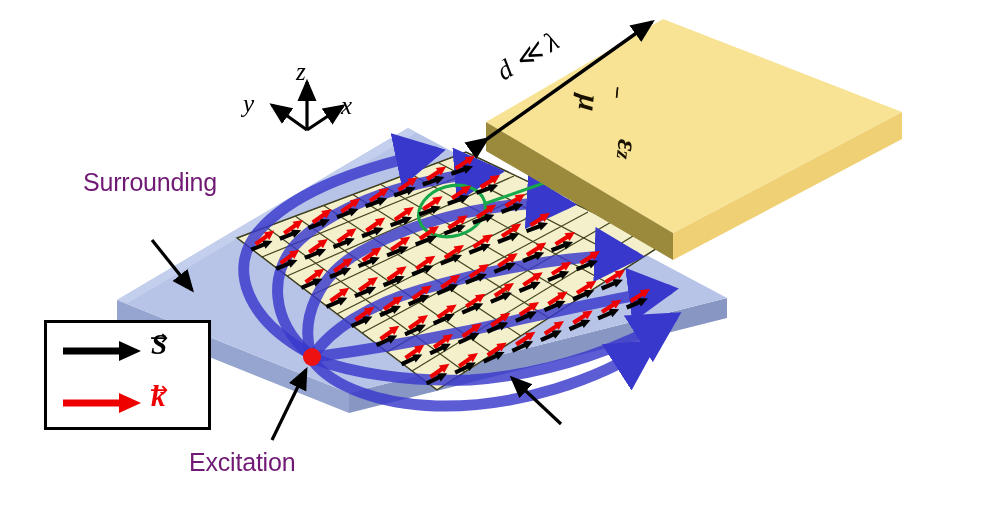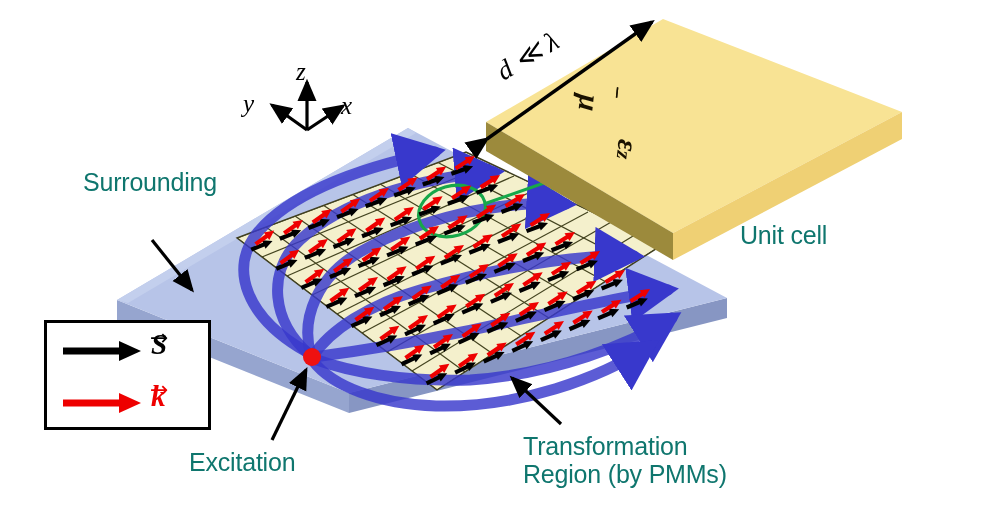--- a/index.html
+++ b/index.html
@@ -23,21 +23,21 @@
   svg#scene {
     position: absolute;
     left: 0; top: 0;
     width: 1002px;
     height: 522px;
     display: block;
   }
   .lbl {
     position: absolute;
     font-family: "Liberation Sans", sans-serif;
-    color: #0f766e;
+    color: #701a75;
     white-space: pre;
     line-height: 1.12;
   }
   .lbl-sans {
     font-size: 25px;
     font-weight: 400;
     letter-spacing: -0.2px;
   }
   #label-surrounding {
     left: 60px;
@@ -647,23 +647,21 @@
           <polygon points="650.0,289.0 644.4,298.0 639.6,290.2" fill="#ee0000"></polygon>
         </g>
       </g>
 
   </svg>
 
   <div class="lbl lbl-sans" id="label-surrounding"><span style="display:block">Surrounding</span></div>
 
   <div class="lbl lbl-sans" id="label-excitation">Excitation</div>
 
-  <div class="lbl lbl-sans" id="label-transformation"><span style="display:block">Transformation</span><span style="display:block">Region (by PMMs)</span></div>
-
-  <div class="lbl lbl-sans" id="label-unitcell">Unit cell</div>
+
 
   <div class="axis-label" id="axis-z">z</div>
   <div class="axis-label" id="axis-y">y</div>
   <div class="axis-label" id="axis-x">x</div>
 
   <div class="cell-sym" id="sym-mu">
     <span class="vec-wrap">
       <span>μ</span>
       <span class="vbar" style="left:0px; top:-14px; font-size:20px;">̅̅</span>
     </span>

